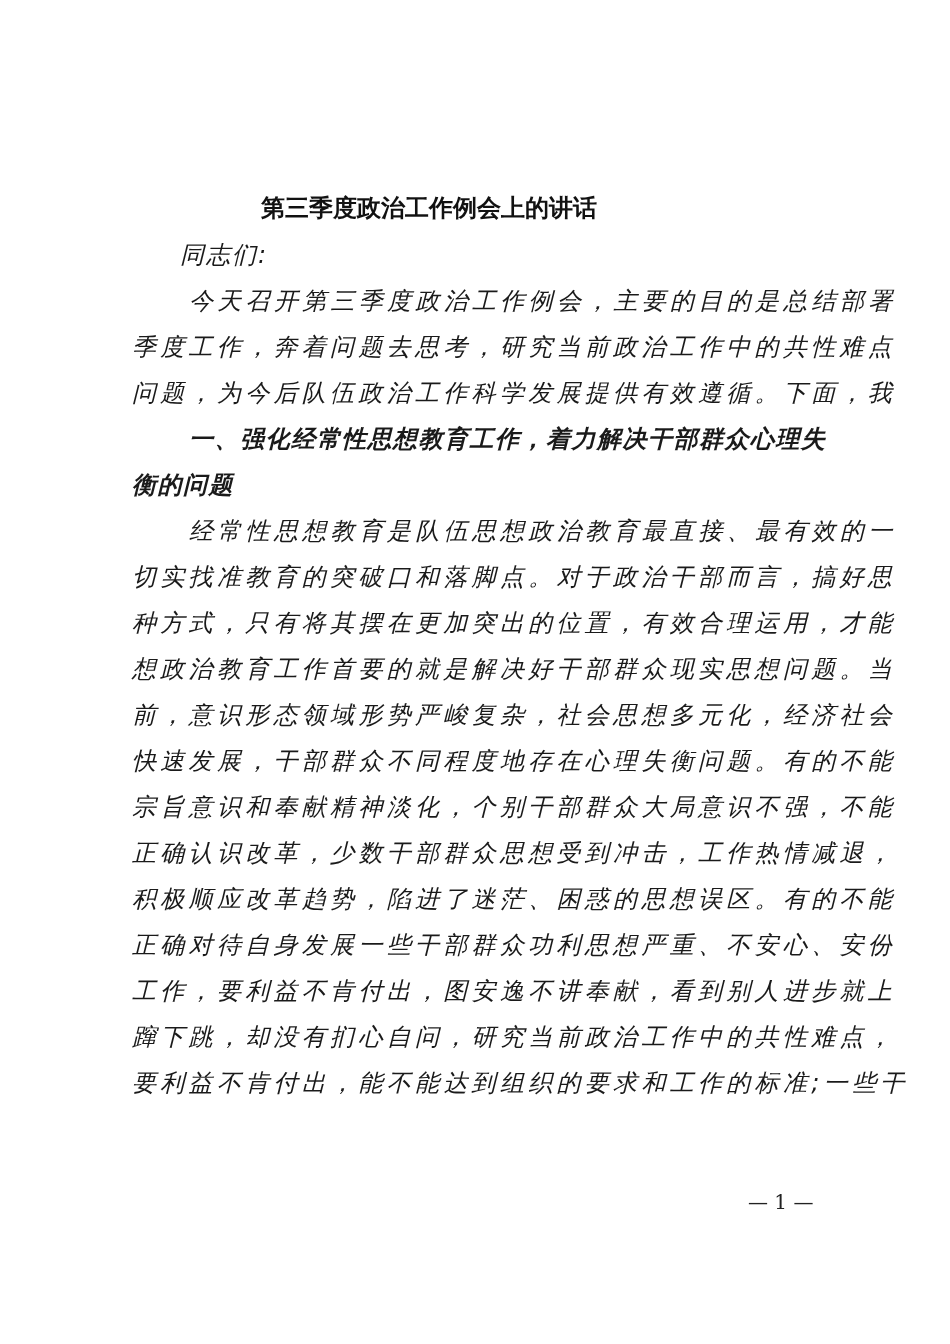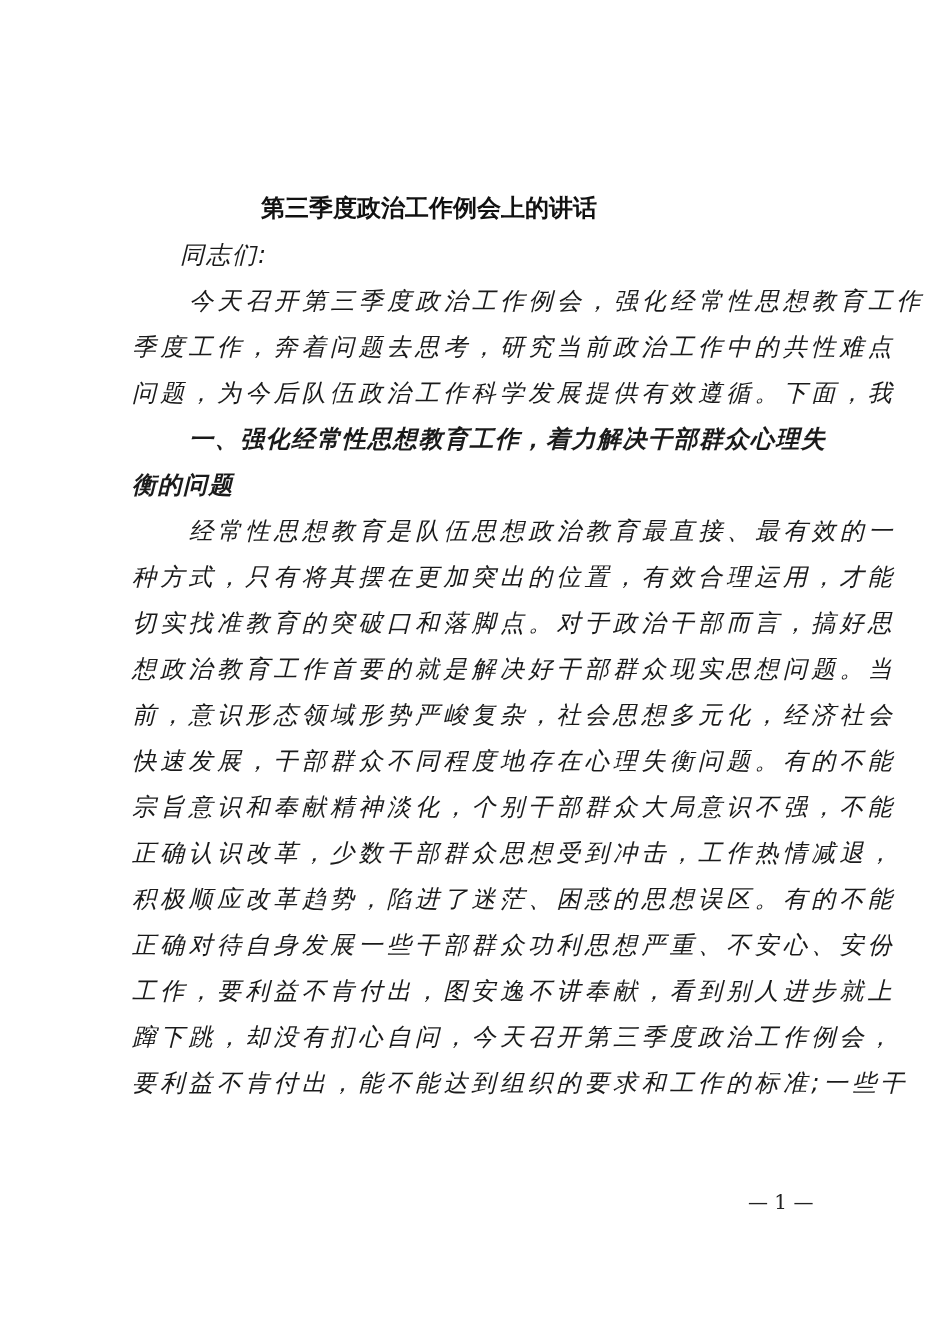--- a/index.html
+++ b/index.html
@@ -31,41 +31,41 @@
 </head>
 <body>
 
 <div class="page">
   <div class="title">第三季度政治工作例会上的讲话</div>
 
   <div class="body">
     <span class="line greeting">同志们:</span>
 
     <div>
-      <span class="line indent">今天召开第三季度政治工作例会，强化经常性思想教育工作</span>
+      <span class="line indent">今天召开第三季度政治工作例会，主要的目的是总结部署</span>
       <span class="line">季度工作，奔着问题去思考，研究当前政治工作中的共性难点</span>
       <span class="line">问题，为今后队伍政治工作科学发展提供有效遵循。下面，我</span>
     </div>
 
     <div class="heading">
       <span class="line indent">一、强化经常性思想教育工作，着力解决干部群众心理失</span>
       <span class="line">衡的问题</span>
     </div>
 
     <div>
       <span class="line indent">经常性思想教育是队伍思想政治教育最直接、最有效的一</span>
+      <span class="line">切实找准教育的突破口和落脚点。对于政治干部而言，搞好思</span>
       <span class="line">种方式，只有将其摆在更加突出的位置，有效合理运用，才能</span>
-      <span class="line">切实找准教育的突破口和落脚点。对于政治干部而言，搞好思</span>
       <span class="line">想政治教育工作首要的就是解决好干部群众现实思想问题。当</span>
       <span class="line">前，意识形态领域形势严峻复杂，社会思想多元化，经济社会</span>
       <span class="line">快速发展，干部群众不同程度地存在心理失衡问题。有的不能</span>
       <span class="line">宗旨意识和奉献精神淡化，个别干部群众大局意识不强，不能</span>
       <span class="line">正确认识改革，少数干部群众思想受到冲击，工作热情减退，</span>
       <span class="line">积极顺应改革趋势，陷进了迷茫、困惑的思想误区。有的不能</span>
       <span class="line">正确对待自身发展一些干部群众功利思想严重、不安心、安份</span>
       <span class="line">工作，要利益不肯付出，图安逸不讲奉献，看到别人进步就上</span>
-      <span class="line">蹿下跳，却没有扪心自问，今天召开第三季度政治工作例会，</span>
+      <span class="line">蹿下跳，却没有扪心自问，研究当前政治工作中的共性难点，</span>
       <span class="line">要利益不肯付出，能不能达到组织的要求和工作的标准;一些干</span>
     </div>
   </div>
 
   <div class="page-number">— 1 —</div>
 </div>
 
 </body></html>

